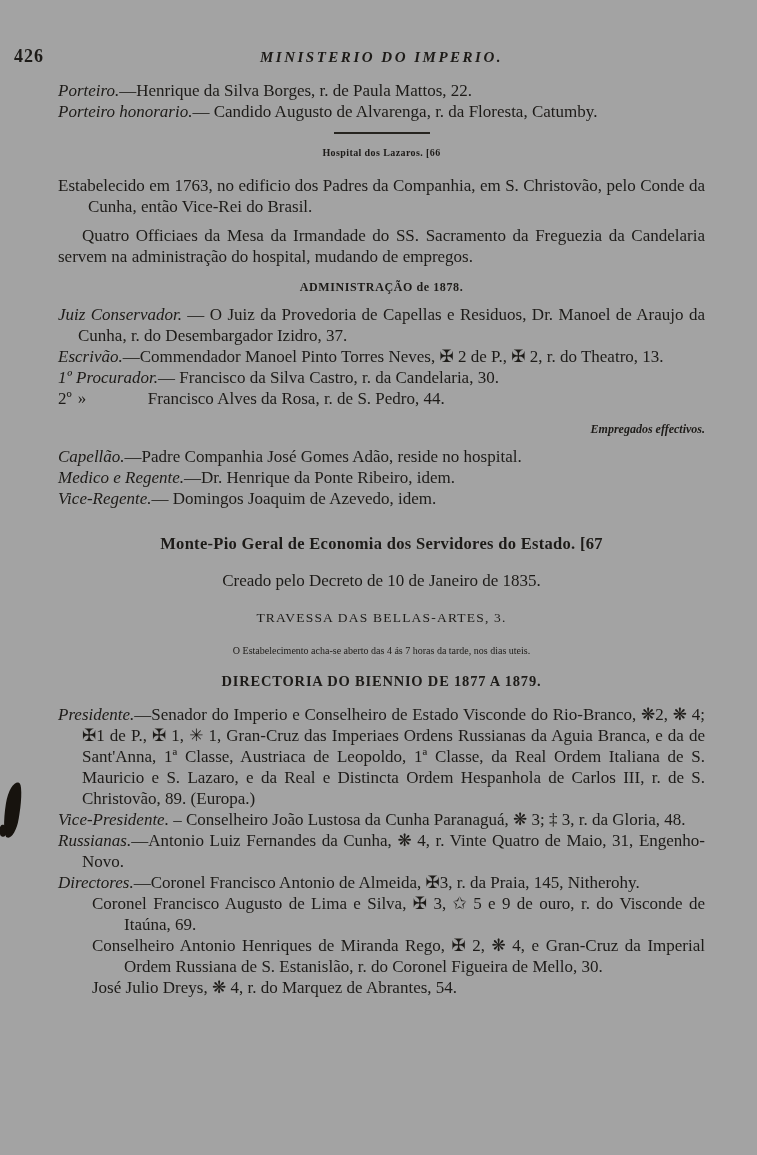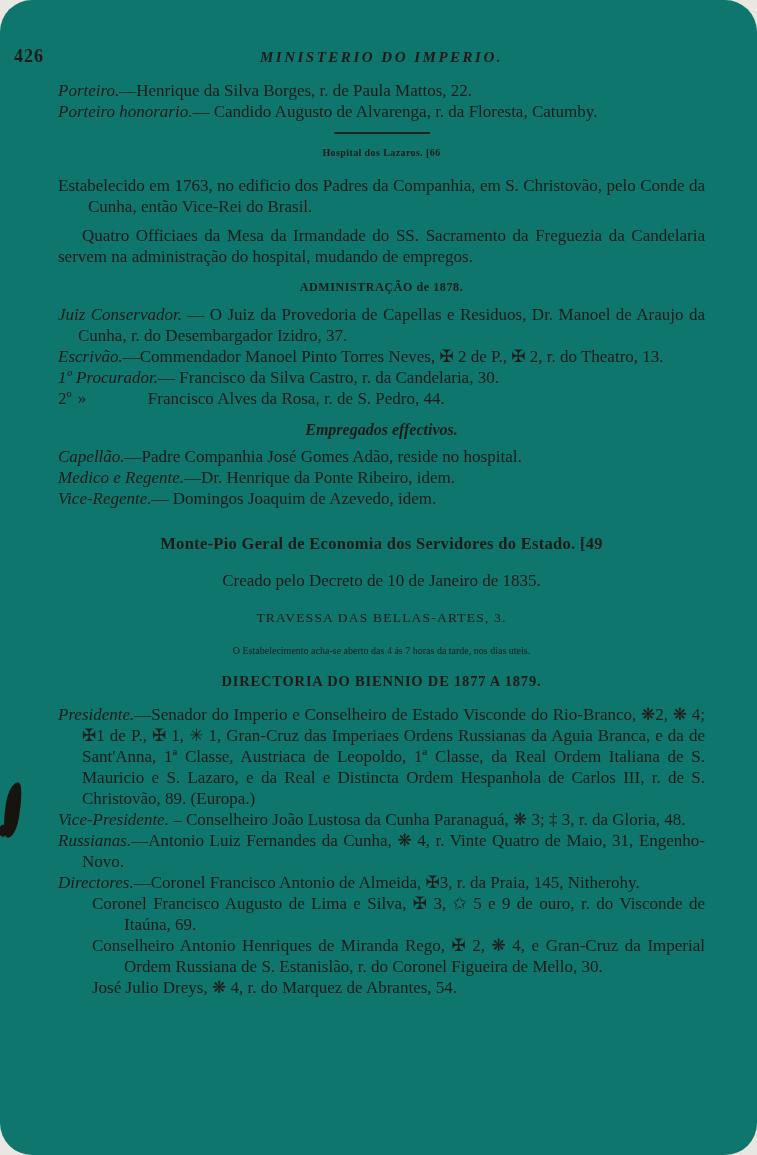--- a/index.html
+++ b/index.html
@@ -1,44 +1,43 @@
 <!DOCTYPE html>
 <html><head>
 <meta charset="utf-8">
 <title>Scanned Page</title>
 <style>
   html,body{margin:0;padding:0;background:#e9e7e1;}
   .page{
     position:relative;
     width:757px;height:1155px;
     margin:0 auto;
-    background:#0f766e;
+    background:#a3a3a3;
     color:#1d1b18;
     font-family:"Liberation Serif","DejaVu Serif",serif;
     font-size:17px;line-height:21px;
     box-sizing:border-box;
     padding:46px 52px 0 58px;
     overflow:hidden;
     text-align:justify;
-    border-radius:32px;
   }
   
   .pagehead{position:relative;text-align:center;height:24px;margin-bottom:10px;}
   .pagenum{position:absolute;left:-44px;top:0;font-weight:700;font-size:18px;letter-spacing:1px;}
   .running-title{font-weight:700;font-size:15px;letter-spacing:2.5px;font-style:italic;}
   
   .e{margin:0;padding-left:20px;text-indent:-20px;}
   .e .lbl{font-style:italic;}
   .hang30{margin:0;padding-left:30px;text-indent:-30px;}
   .ind{margin:8px 0 0 0;text-indent:24px;}
   
   .rule{width:96px;border:0;border-top:2px solid #26241f;margin:10px auto 8px auto;}
   .sec-title{text-align:center;font-weight:700;font-size:10px;letter-spacing:.4px;margin:6px 0 12px 0;text-indent:0;}
   .smallhead{text-align:center;font-size:12px;letter-spacing:.6px;margin:10px 0 6px 0;text-indent:0;}
-  .ital-head{text-align:center;font-style:italic;font-weight:700;font-size:16px;margin:10px 0 6px 0;text-indent:0;}
+  .ital-head{text-align:right;font-style:italic;font-weight:700;font-size:12px;margin:10px 0 6px 0;text-indent:0;}
   .big-title{text-align:center;font-weight:700;font-size:16.5px;letter-spacing:.3px;margin:24px 0 0 0;text-indent:0;}
   .decree{text-align:center;margin:16px 0 0 0;text-indent:0;}
   .address{text-align:center;font-size:13.5px;letter-spacing:1.2px;margin:16px 0 0 0;text-indent:0;}
   .hours{text-align:center;font-size:10px;margin:12px 0 0 0;text-indent:0;}
   .directoria{text-align:center;font-size:14.5px;letter-spacing:.8px;margin:10px 0 12px 0;text-indent:0;}
   
   .de{margin:0;padding-left:24px;text-indent:-24px;}
   .de .lbl{font-style:italic;}
   .cont{margin:0;padding-left:66px;text-indent:-32px;}
   
@@ -85,21 +84,21 @@
   <p class="e"><span class="lbl">1º Procurador.</span><span>— Francisco da Silva Castro, r. da Candelaria, 30.</span></p>
 
   <p class="e"><span>2º</span><span class="ditto">»</span><span class="after-ditto">Francisco Alves da Rosa, r. de S. Pedro, 44.</span></p>
 
   <h3 class="ital-head">Empregados effectivos.</h3>
 
   <p class="e"><span class="lbl">Capellão.</span><span>—Padre Companhia José Gomes Adão, reside no hospital.</span></p>
   <p class="e"><span class="lbl">Medico e Regente.</span><span>—Dr. Henrique da Ponte Ribeiro, idem.</span></p>
   <p class="e"><span class="lbl">Vice-Regente.</span><span>— Domingos Joaquim de Azevedo, idem.</span></p>
 
-  <h2 class="big-title">Monte-Pio Geral de Economia dos Servidores do Estado. [49</h2>
+  <h2 class="big-title">Monte-Pio Geral de Economia dos Servidores do Estado. [67</h2>
 
   <p class="decree">Creado pelo Decreto de 10 de Janeiro de 1835.</p>
   <p class="address">TRAVESSA DAS BELLAS-ARTES, 3.</p>
   <p class="hours">O Estabelecimento acha-se aberto das 4 ás 7 horas da tarde, nos dias uteis.</p>
   <h3 class="directoria">DIRECTORIA DO BIENNIO DE 1877 A 1879.</h3>
 
   <p class="de"><span class="lbl">Presidente.</span><span>—Senador do Imperio e Conselheiro de Estado Visconde do Rio-Branco, ❋2, ❋ 4; ✠1 de P., ✠ 1, ✳ 1, Gran-Cruz das Imperiaes Ordens Russianas da Aguia Branca, e da de Sant'Anna, 1ª Classe, Austriaca de Leopoldo, 1ª Classe, da Real Ordem Italiana de S. Mauricio e S. Lazaro, e da Real e Distincta Ordem Hespanhola de Carlos III, r. de S. Christovão, 89. (Europa.)</span></p>
   <p class="de"><span class="lbl">Vice-Presidente.</span><span> – Conselheiro João Lustosa da Cunha Paranaguá, ❋ 3; ‡ 3, r. da Gloria, 48.</span></p>
   <p class="de"><span class="lbl">Russianas.</span><span>—Antonio Luiz Fernandes da Cunha, ❋ 4, r. Vinte Quatro de Maio, 31, Engenho-Novo.</span></p>
   <p class="de"><span class="lbl">Directores.</span><span>—Coronel Francisco Antonio de Almeida, ✠3, r. da Praia, 145, Nitherohy.</span></p>

